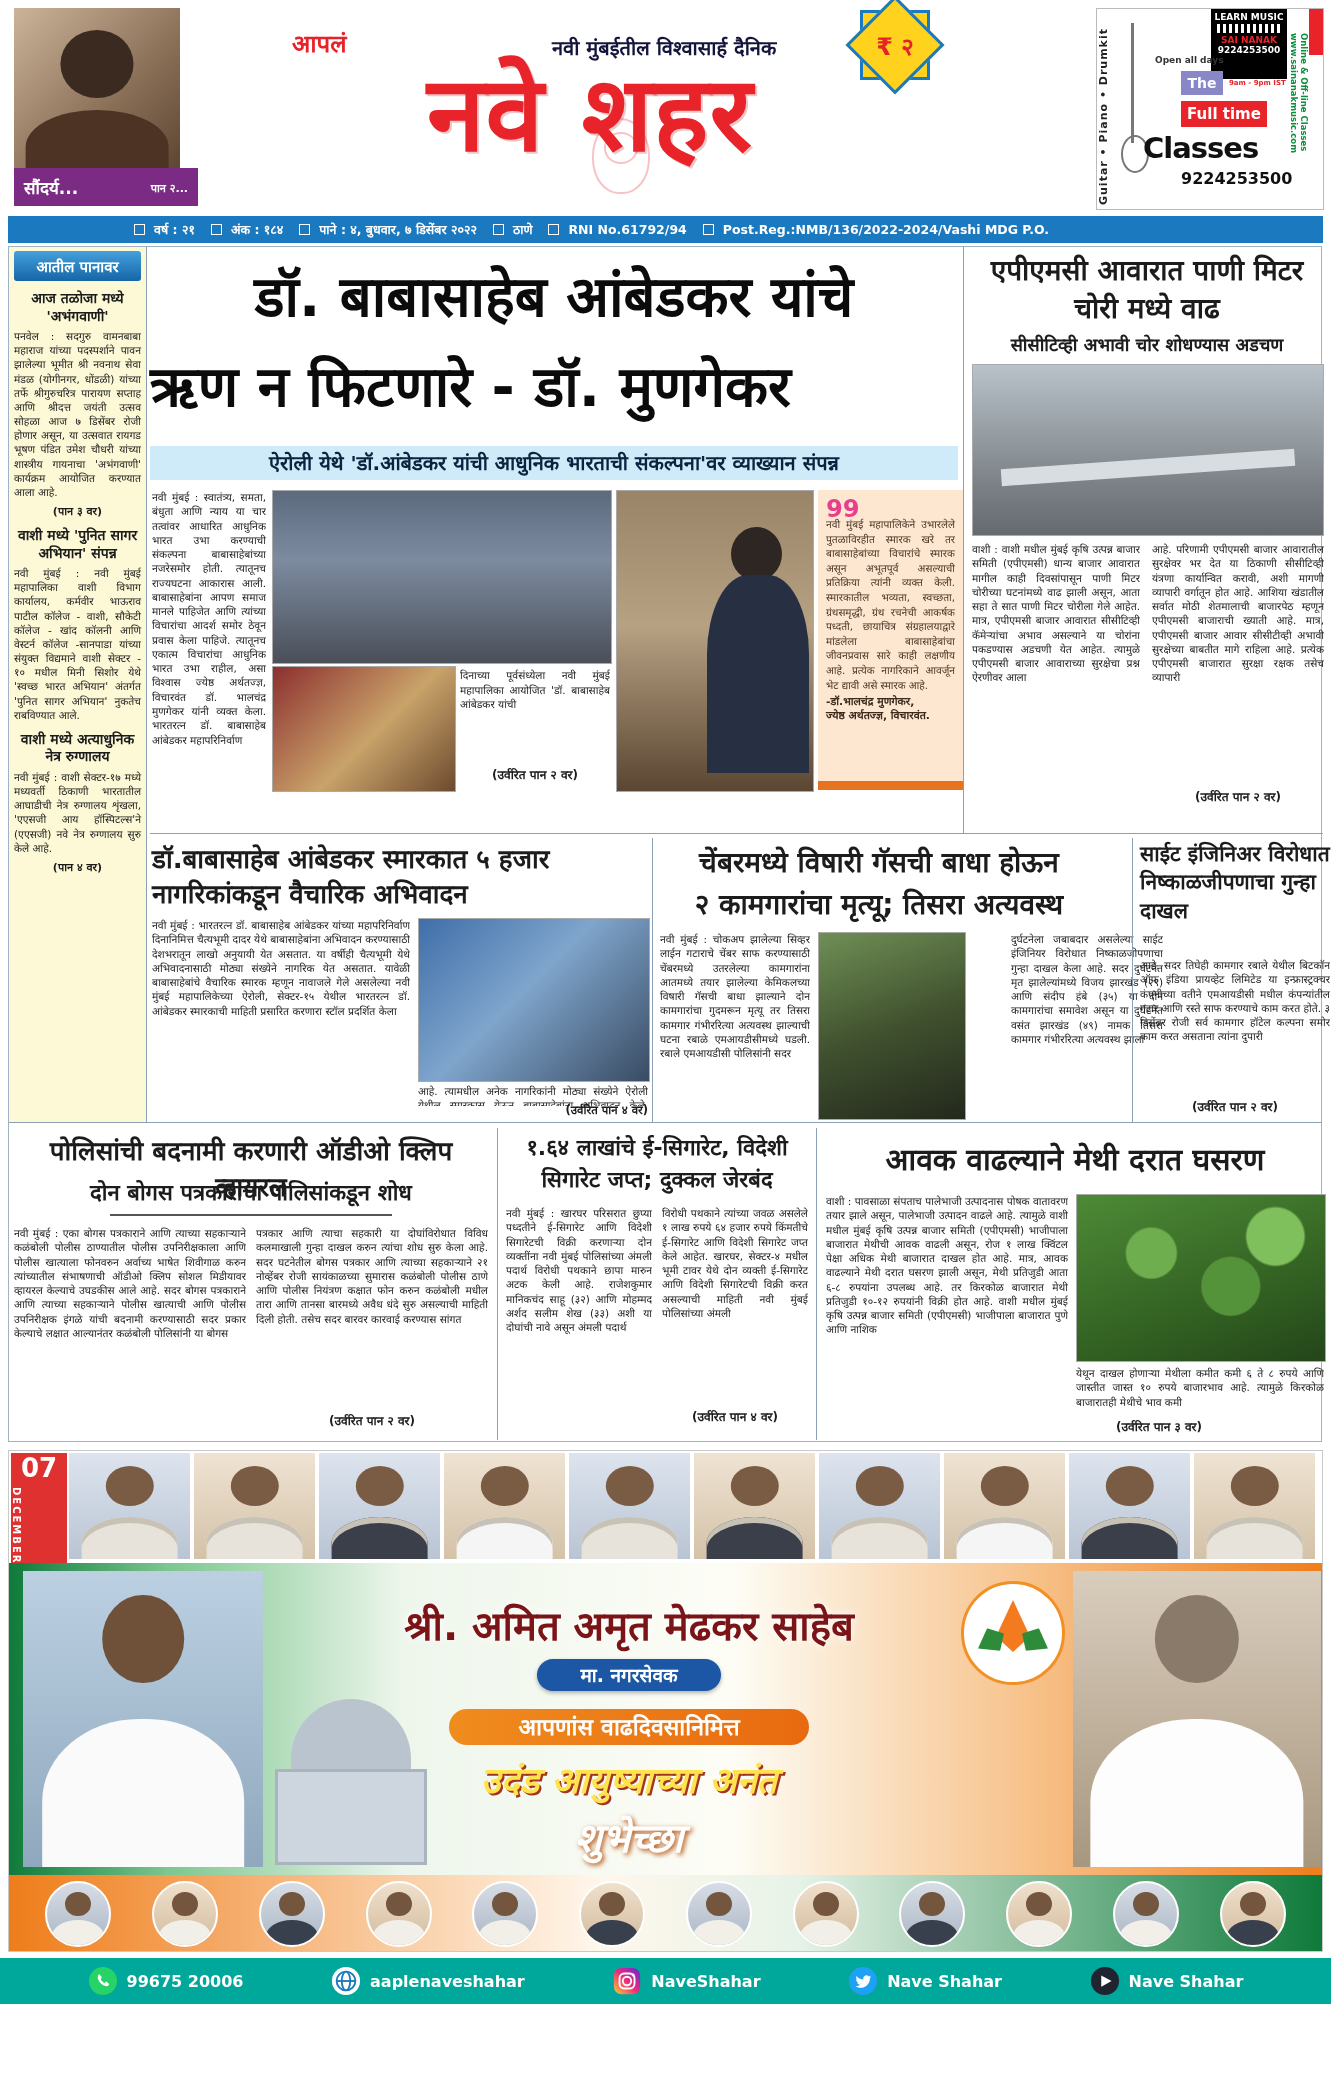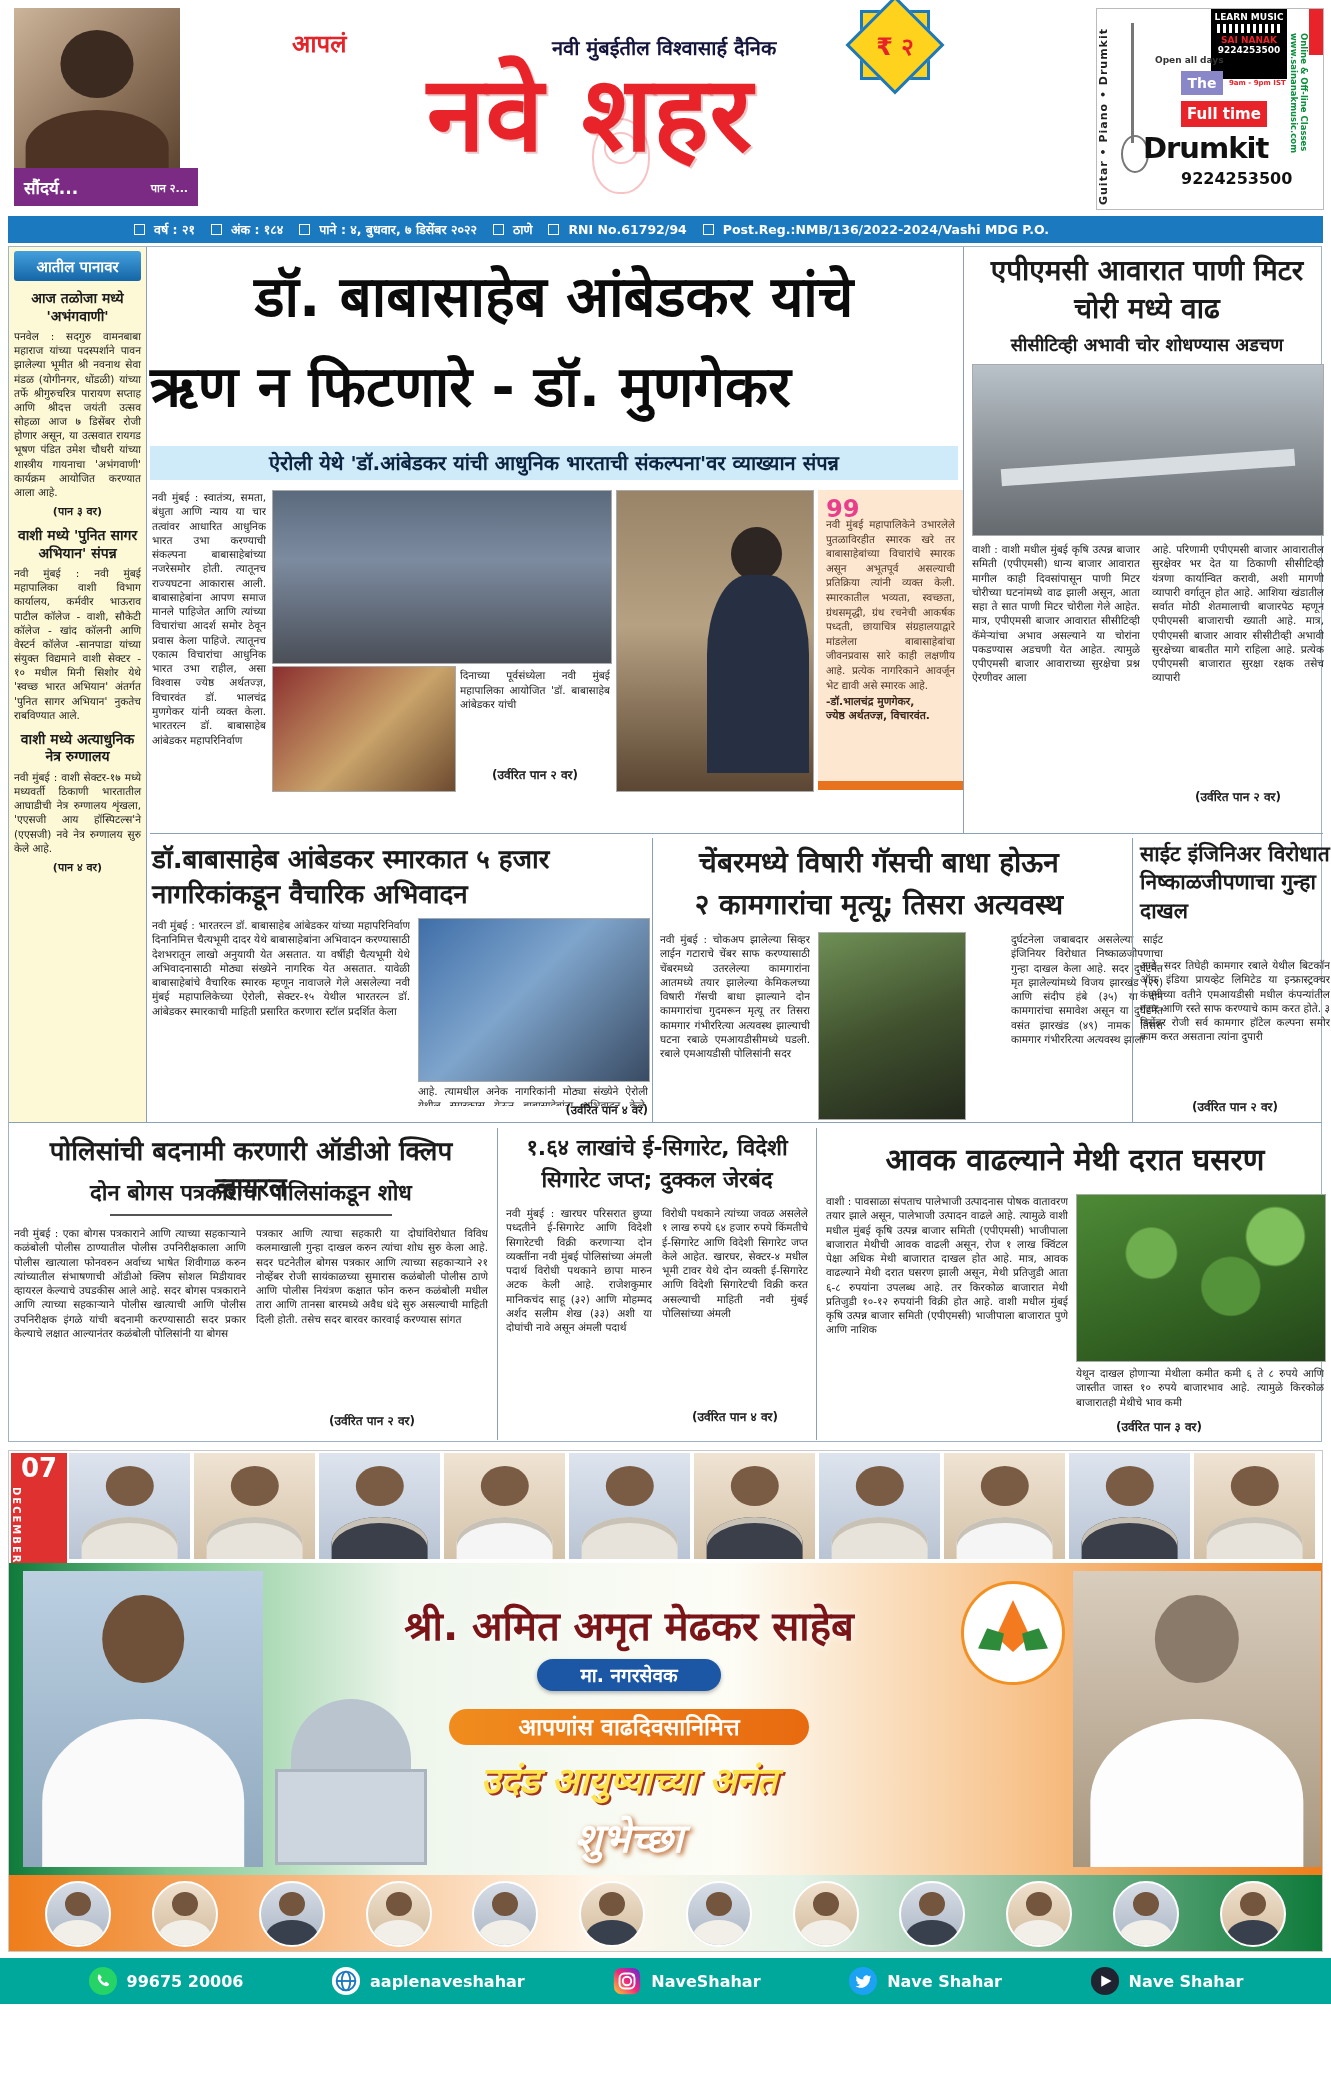--- a/index.html
+++ b/index.html
@@ -239,21 +239,21 @@
       <div>LEARN MUSIC</div>
       <div class="ad-keys"></div>
       <div class="ad-sai">SAI NANAK</div>
       <div class="ph">9224253500</div>
     </div>
     <div class="ad-tab"></div>
     <div class="ad-open">Open all days</div>
     <div class="ad-the">The</div>
     <div class="ad-hours">9am - 9pm IST</div>
     <div class="ad-full">Full time</div>
-    <div class="ad-teachers">Drumkit</div>
+    <div class="ad-teachers">Classes</div>
     <div class="ad-phone">9224253500</div>
     <div class="ad-vert-right">
       <span>Online &amp; Off-line Classes</span>&nbsp;
       <span>www.sainanakmusic.com</span>
     </div>
   </div>
 
   <div class="abs dateline">
     <span class="dl-item">वर्ष : २१</span>
     <span class="dl-item">अंक : १८४</span>

